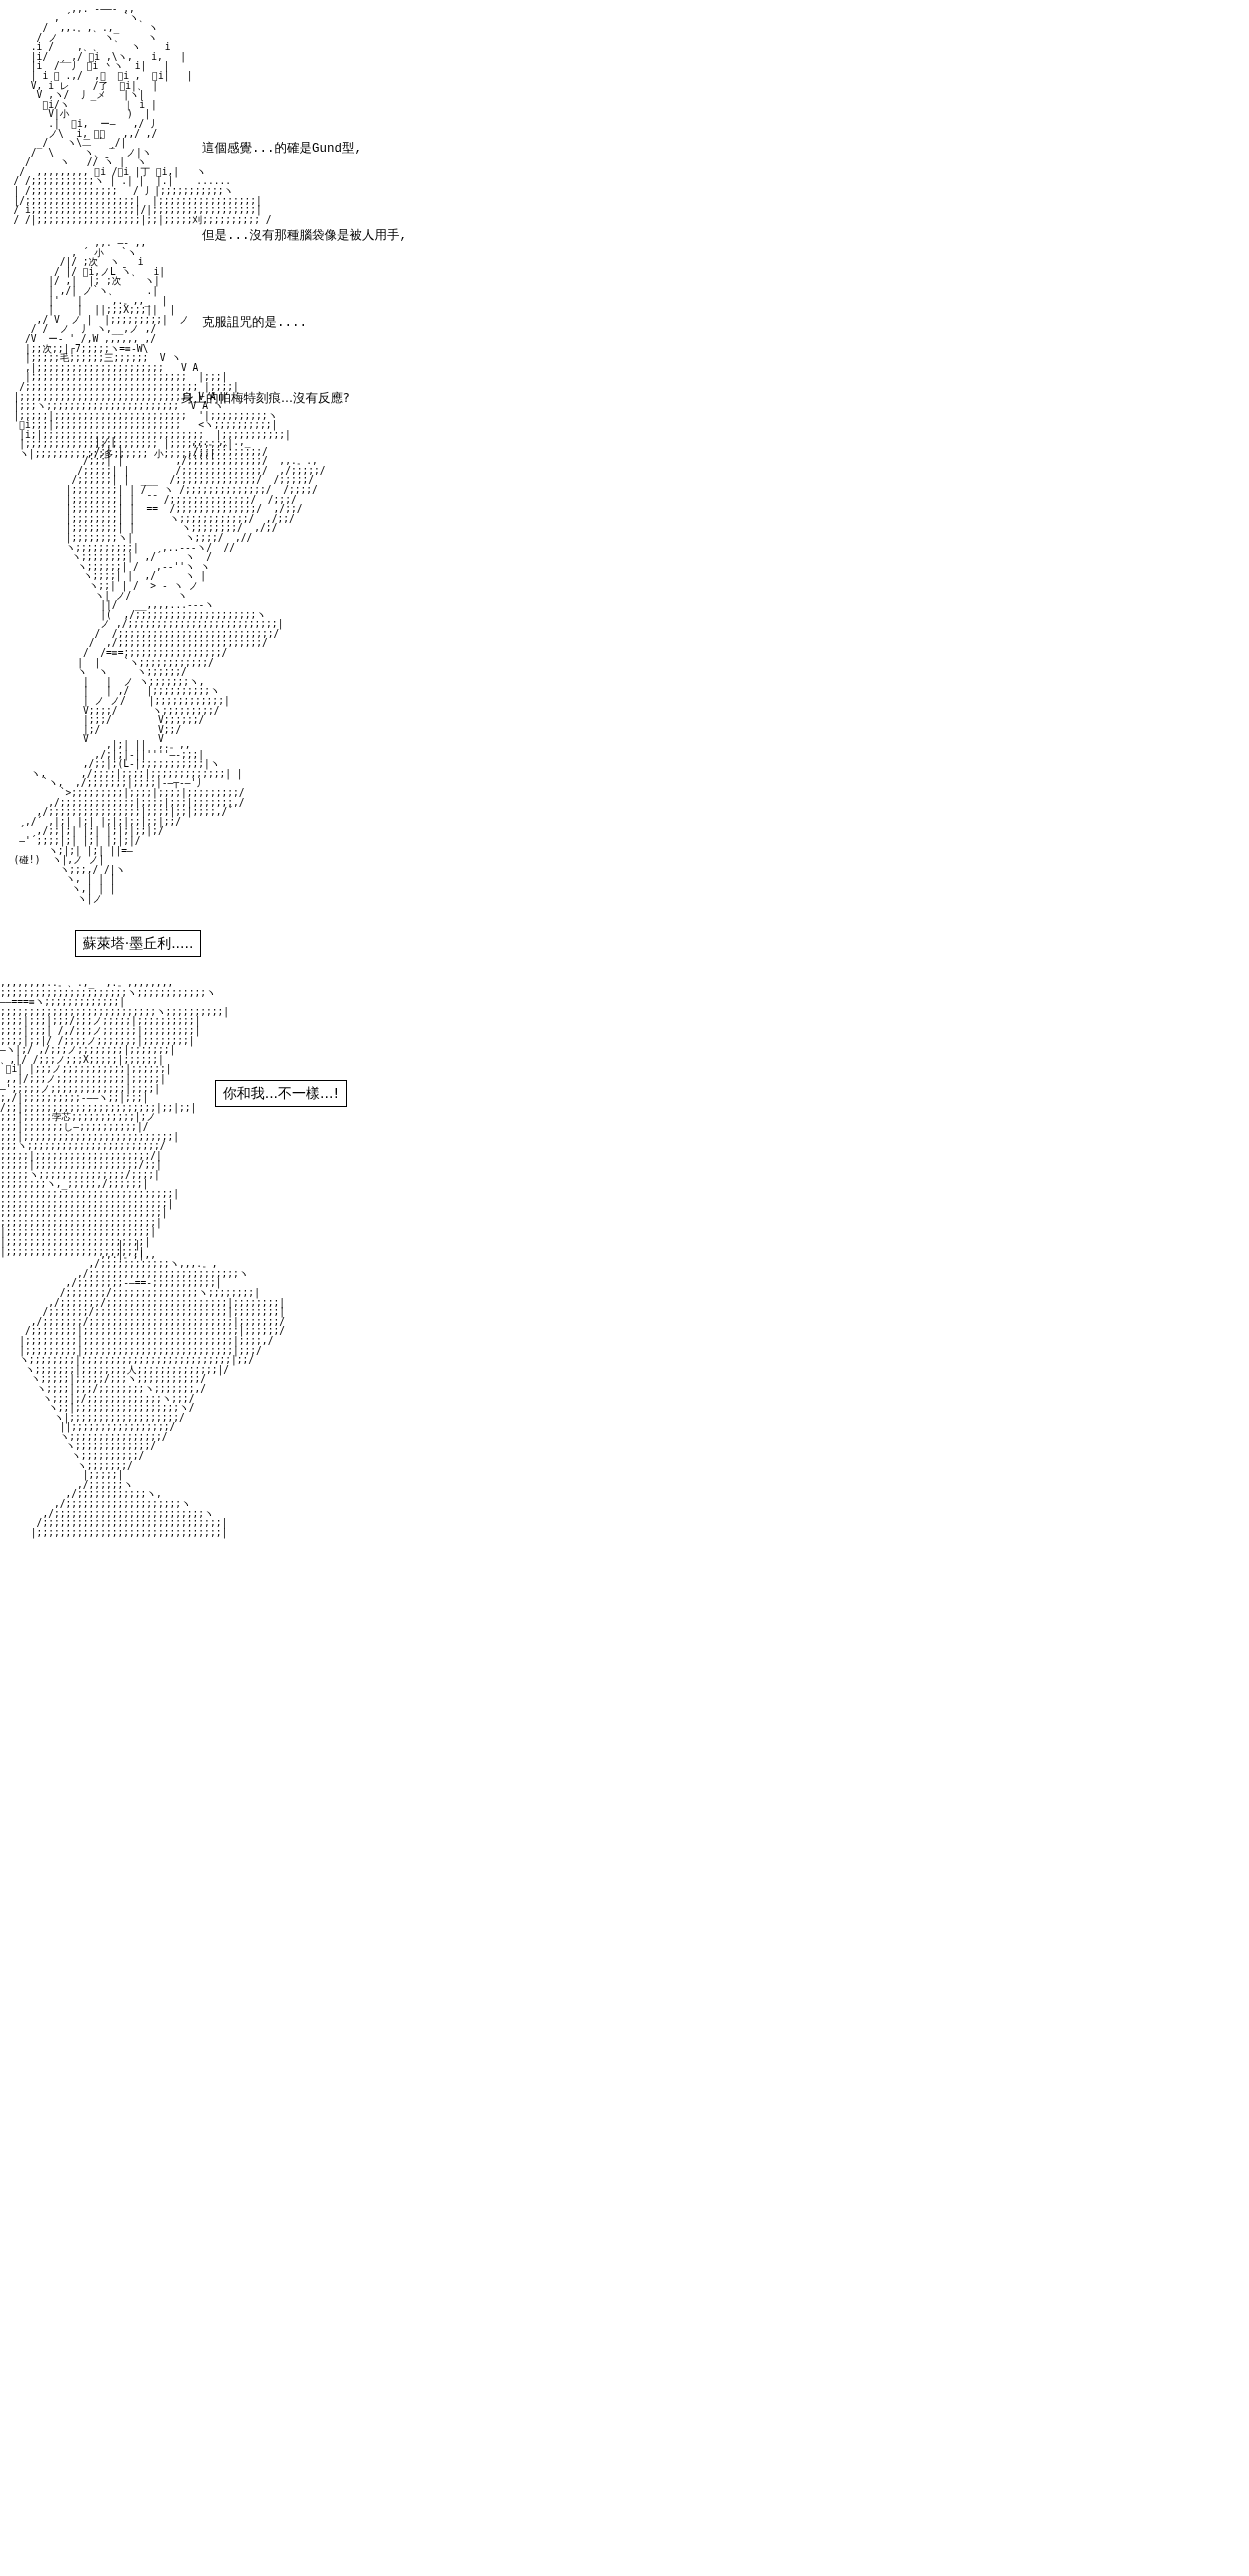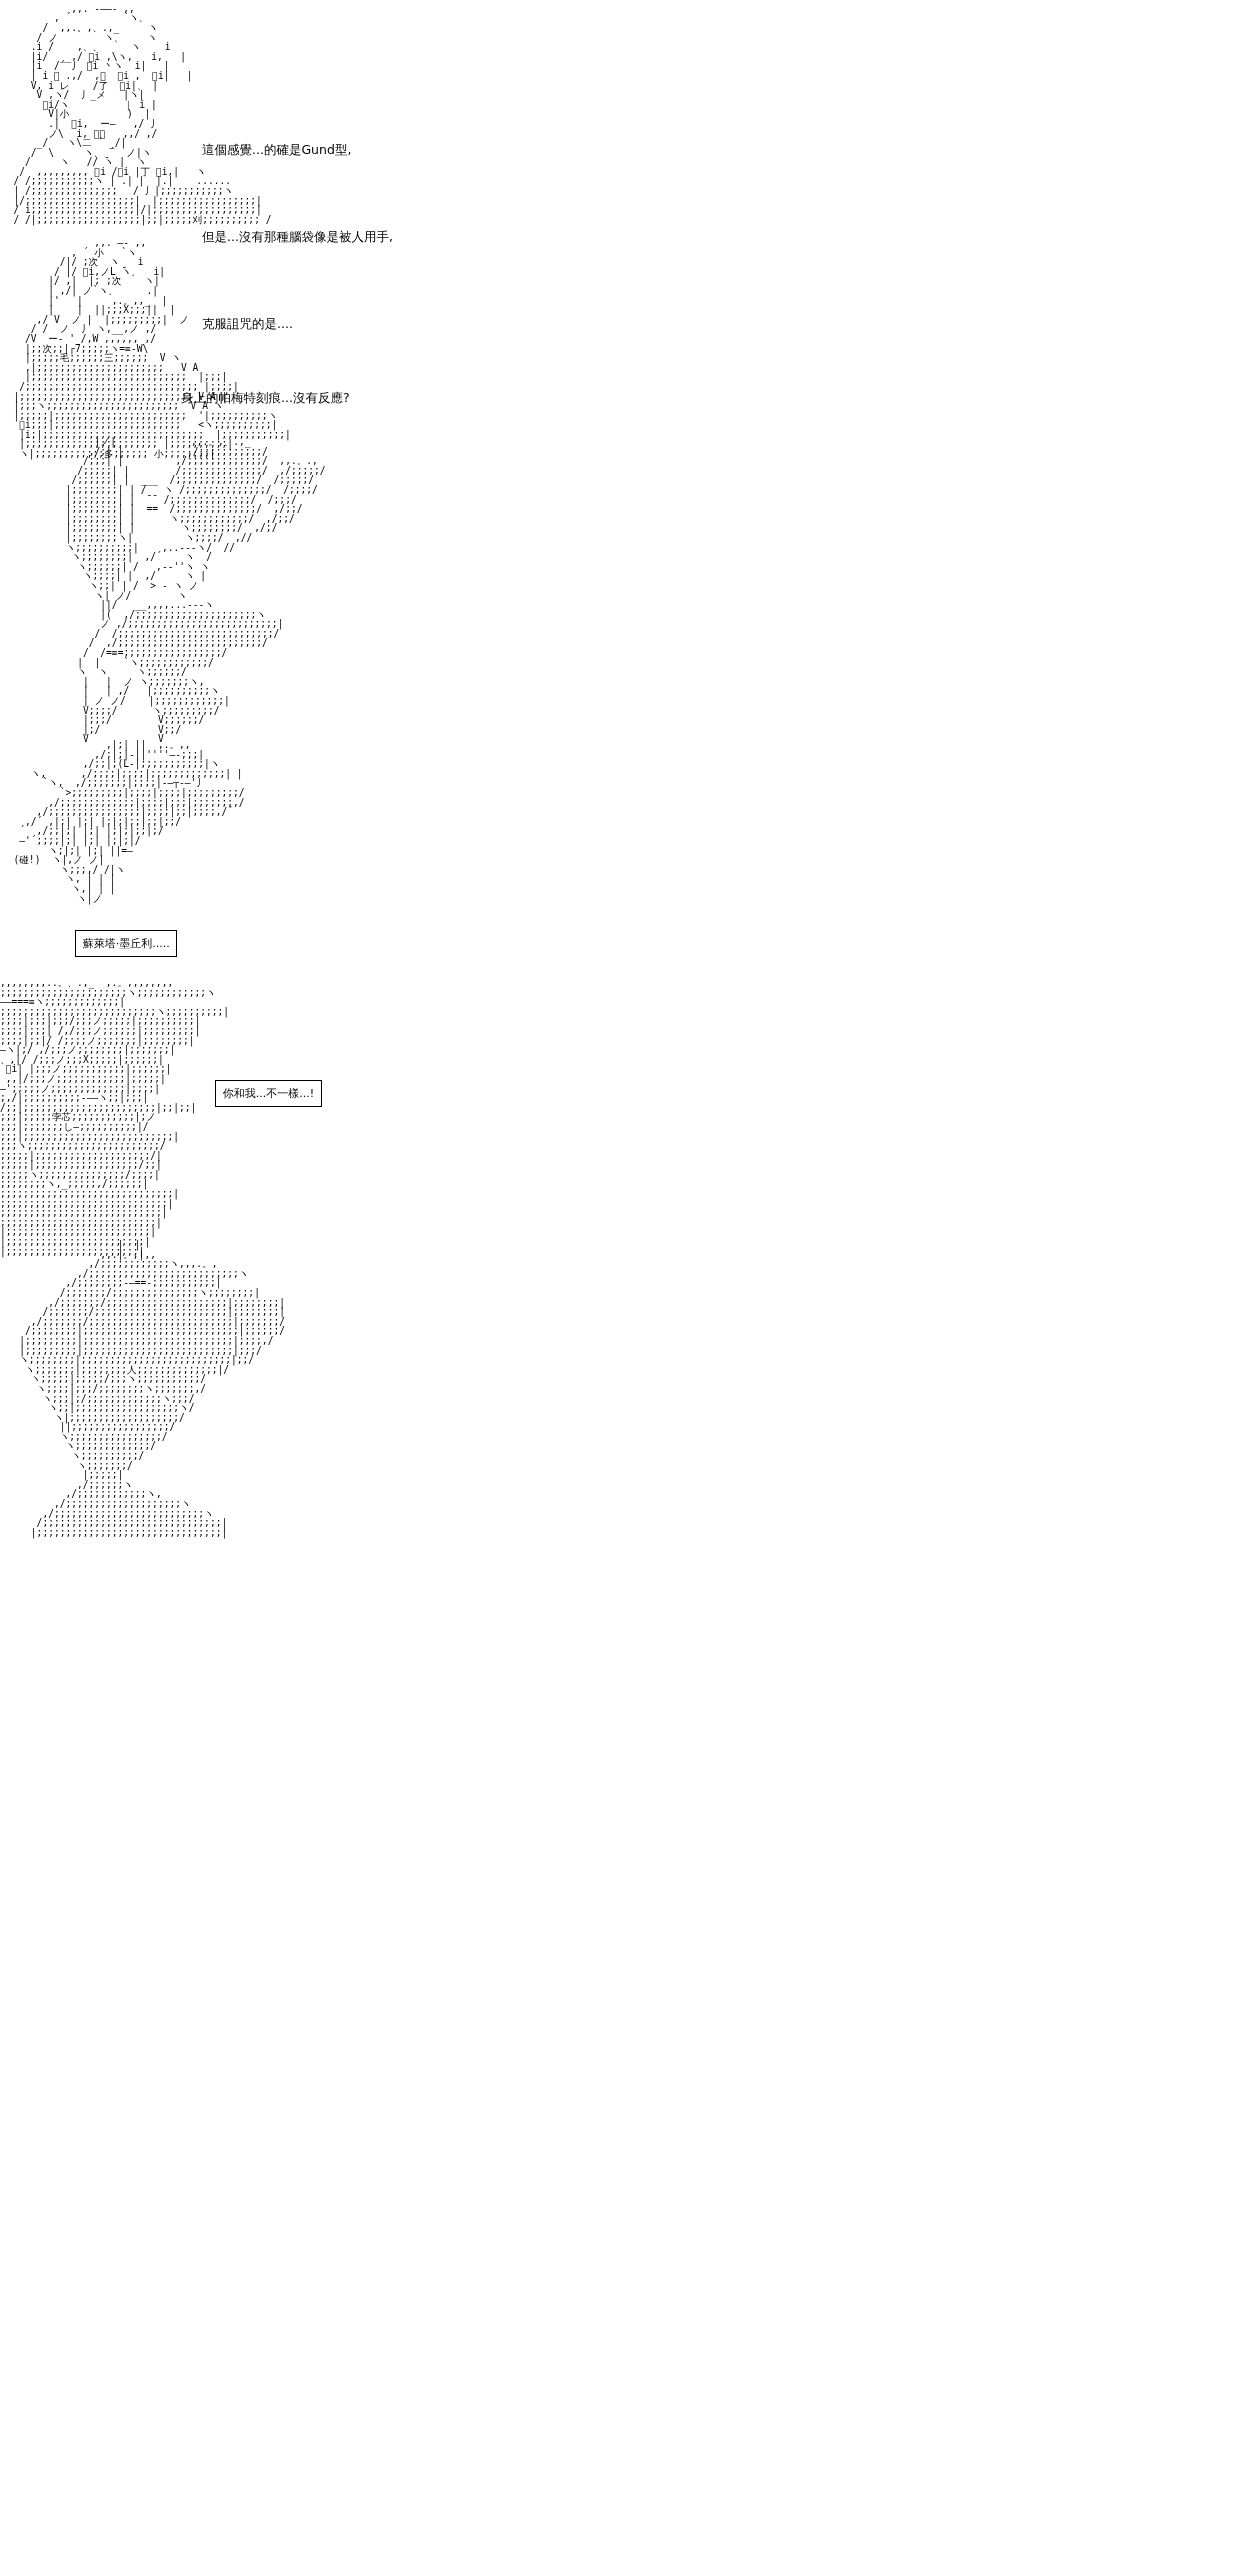--- a/index.html
+++ b/index.html
@@ -41,21 +41,21 @@
     color: #000000;
     white-space: pre;
   }
   .dialogue div {
     white-space: pre;
   }
   .boxed {
     position: absolute;
     border: 1px solid #000000;
     font-family: "DejaVu Sans", "Liberation Sans", sans-serif;
-    font-size: 11px;
+    font-size: 14px;
     line-height: 17.3px;
     padding: 3.8px 6.7px;
     background: #ffffff;
     white-space: pre;
     color: #000000;
   }
 </style>
 </head>
 <body>
 
@@ -79,21 +79,21 @@
     _/  ゙ヽ\二 ´ _/|
    /  \    ゙ヽ、 ´  ノ|ヽ
   /     ヽ   // ̄ヽ |  ヽ
  /  ,,,,,,,,, ゙i /゙i |丁 ゙i,|   ヽ
 / /;;;;;;;;;;;ヽ | .| |  |.|    ......
 | /;;;;;;;;;;;;;;;ゝ / 丿|;;;;;;;;;;;ヽ
 |/;;;;;;;;;;;;;;;;;;;|  |;;;;;;;;;;;;;;;;;|
 / i;;;;;;;;;;;;;;;;;;|/|;;;;;;;;;;;;;;;;;;|
 / /|;;;;;;;;;;;;;;;;;;|;;|;;;;;刈;;;;;;;;;; /</pre>
   </div>
-  <div class="dialogue" style="left:202px; top:77px;">
+  <div class="dialogue" style="left:202px; top:77px;font-family:Liberation Mono, monospace;">
     <div>這個感覺...的確是Gund型,</div>
     <div>但是...沒有那種腦袋像是被人用手,</div>
     <div>克服詛咒的是....</div>
   </div>
 
   <div class="panel" style="left:13.5px; top:238px;">
     <pre class="art">              ,,. ―- ,,
           , ´ 小   `ヽ
         /|/ ;次  ヽ  ゙i
        / |/ ゙i,ノL ̄ヽ、 ゙i|

